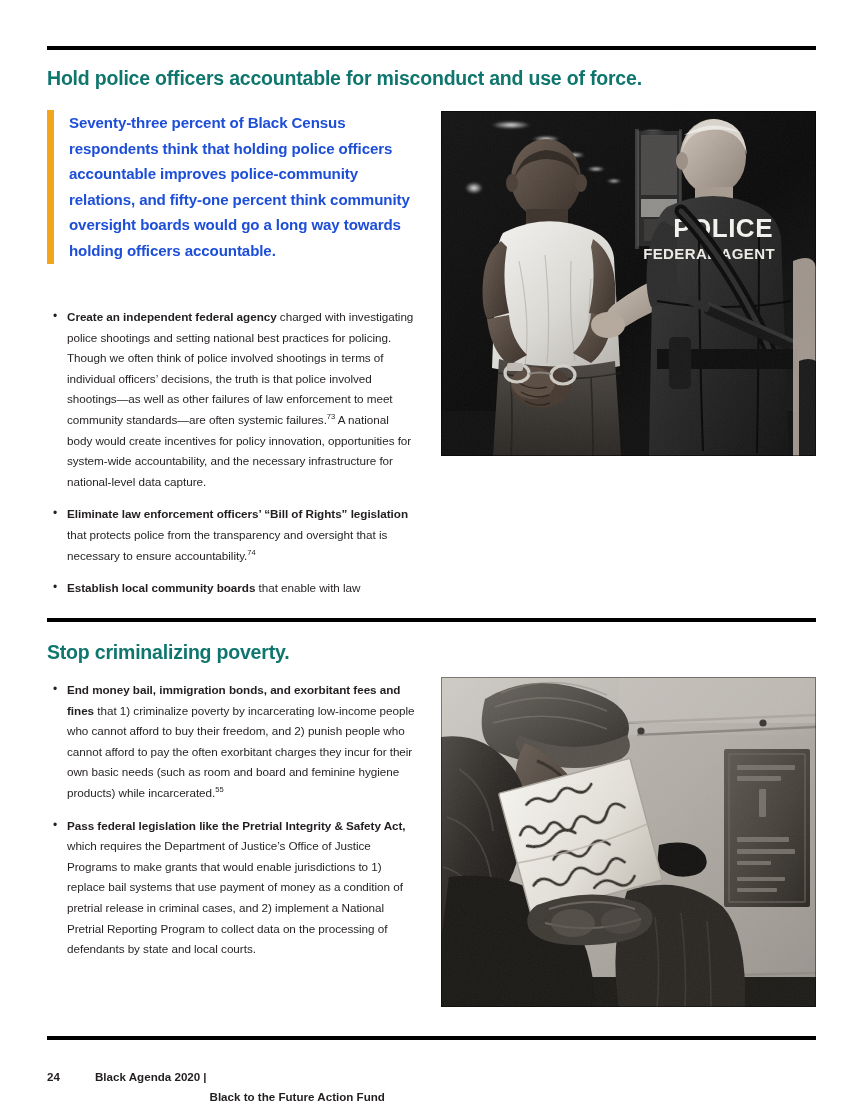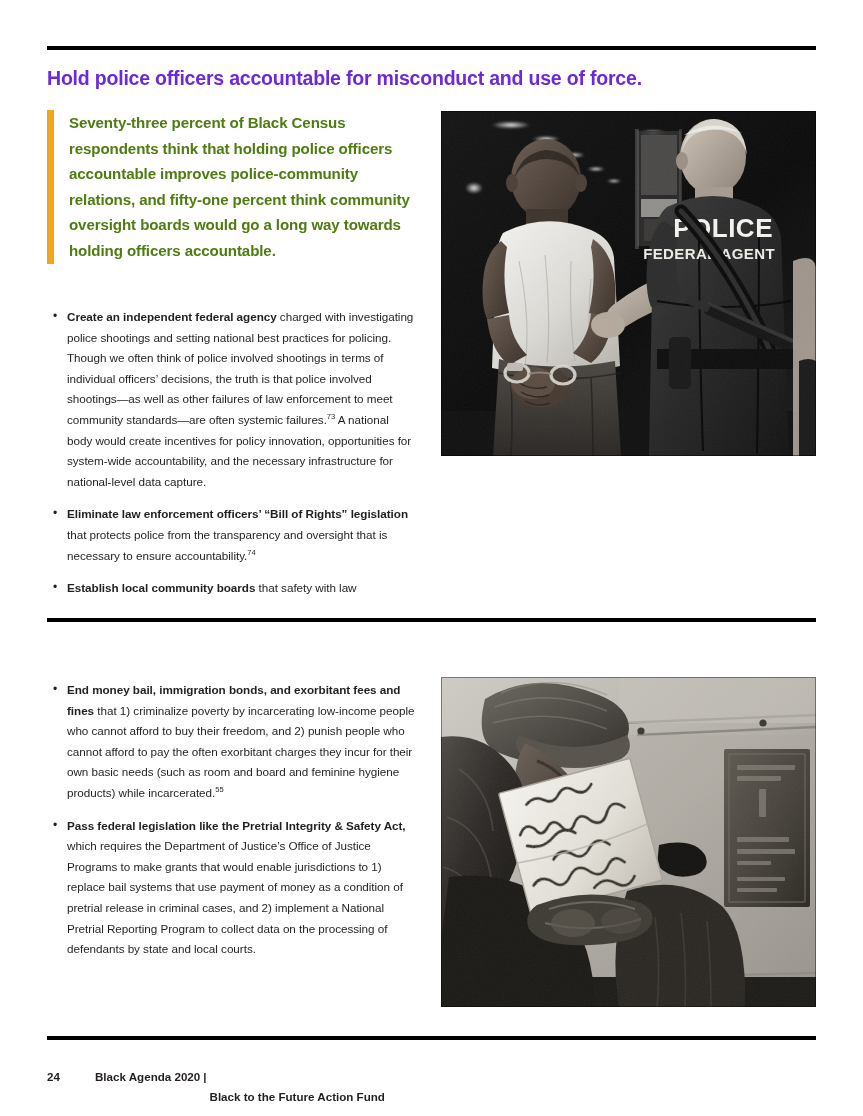--- a/index.html
+++ b/index.html
@@ -34,21 +34,21 @@
   .rule-bottom { top: 1036px; }
 
   
   .section-heading {
     position: absolute;
     left: 47px;
     font-family: "Liberation Sans", sans-serif;
     font-weight: bold;
     font-size: 19.5px;
     letter-spacing: -0.2px;
-    color: #6d28d9;
+    color: #0f766e;
     white-space: nowrap;
   }
   #heading-1 { top: 67px; }
   #heading-2 { top: 641px; }
 
   
   .pullquote {
     position: absolute;
     left: 47px;
     top: 110px;
@@ -60,21 +60,21 @@
     flex: 0 0 7px;
     width: 7px;
     background: #f2a51d;
     align-self: stretch;
   }
   .pullquote-text {
     font-family: "Liberation Sans", sans-serif;
     font-weight: bold;
     font-size: 15.1px;
     line-height: 25.6px;
-    color: #4d7c0f;
+    color: #1d4ed8;
     letter-spacing: -0.1px;
   }
 
   
   .col {
     position: absolute;
     font-family: "Liberation Sans", sans-serif;
     font-size: 11.7px;
     line-height: 20.6px;
     color: #231f20;
@@ -333,32 +333,33 @@
 
   <div id="col-left-1" class="col">
     <ul class="bullets">
       <li>
         <b>Create an independent federal agency</b><span> charged with investigating police shootings and setting national best practices for policing. Though we often think of police involved shootings in terms of individual officers’ decisions, the truth is that police involved shootings—as well as other failures of law enforcement to meet community standards—are often systemic failures.</span><sup>73</sup><span> A national body would create incentives for policy innovation, opportunities for system-wide accountability, and the necessary infrastructure for national-level data capture.</span>
       </li>
       <li>
         <b>Eliminate law enforcement officers’ “Bill of Rights” legislation</b><span> that protects police from the transparency and oversight that is necessary to ensure accountability.</span><sup>74</sup>
       </li>
       <li>
-        <b>Establish local community boards</b><span> that safety with law</span>
+        <b>Establish local community boards</b><span> that enable with law</span>
       </li>
     </ul>
   </div>
 
   <div id="col-right-1" class="col">
     <ul class="bullets">
     </ul>
   </div>
 
   <div class="rule rule-mid"></div>
 
+  <div id="heading-2" class="section-heading">Stop criminalizing poverty.</div>
 
   <div id="photo-homeless" class="photo">
     <svg viewBox="0 0 375 330" preserveAspectRatio="xMidYMid slice">
       <defs>
         <linearGradient id="wallg" x1="0" y1="0" x2="1" y2="1">
           <stop offset="0%" stop-color="#cfccc6"></stop>
           <stop offset="50%" stop-color="#b4b0a9"></stop>
           <stop offset="100%" stop-color="#8e8a84"></stop>
         </linearGradient>
         <linearGradient id="coatg" x1="0" y1="0" x2="1" y2="1">

